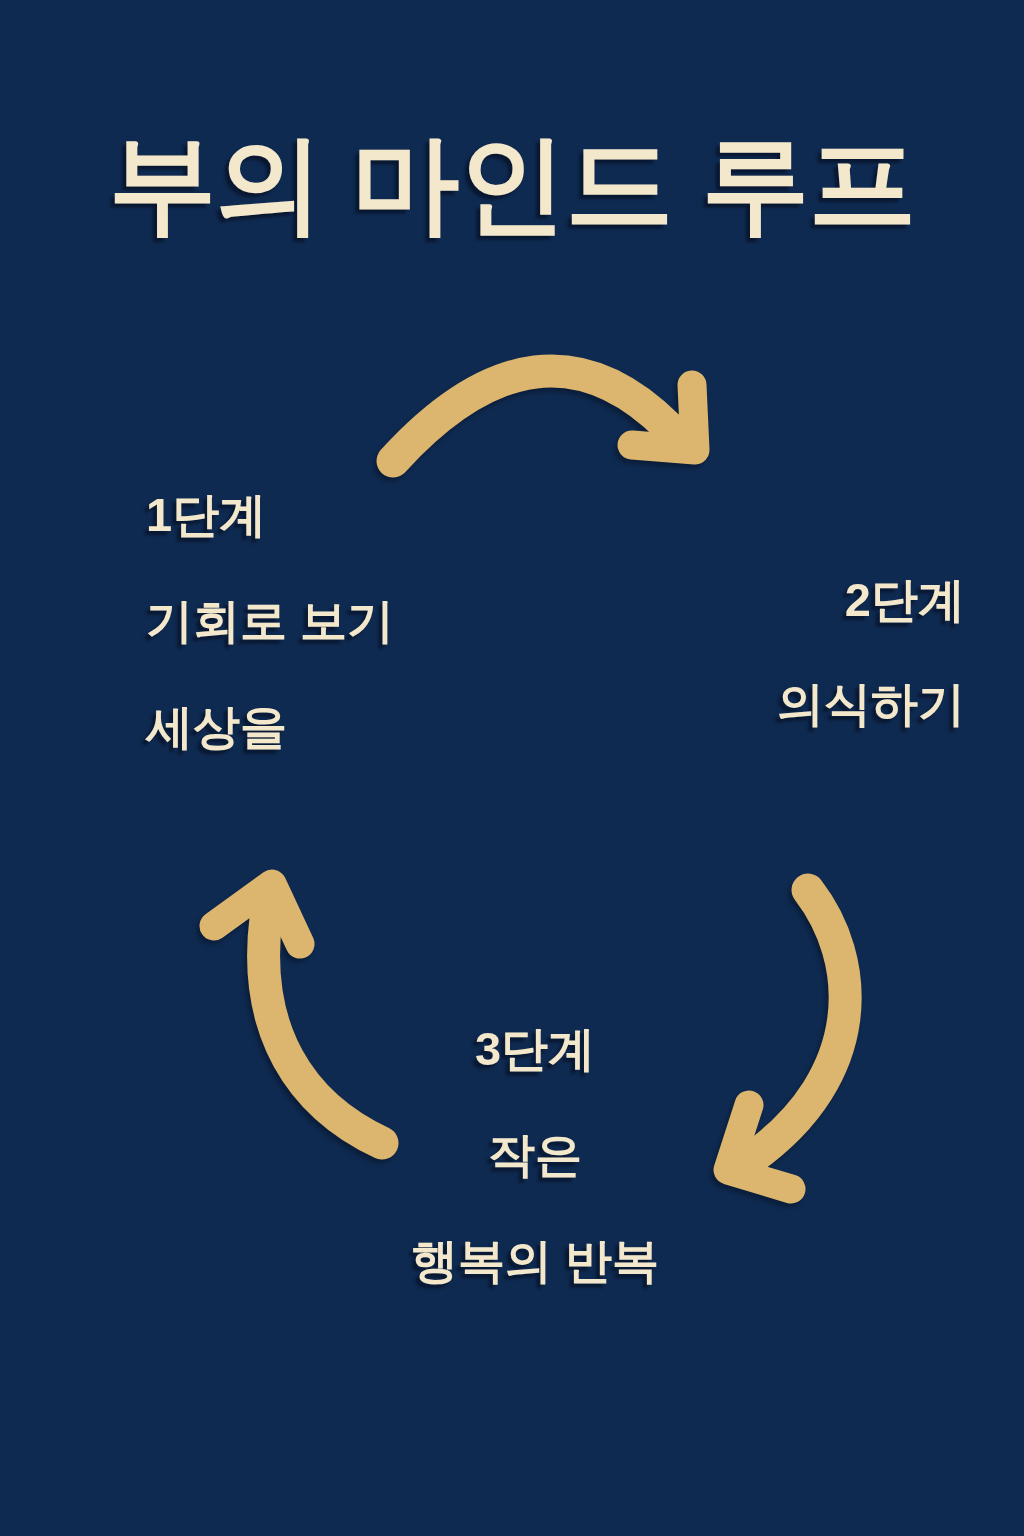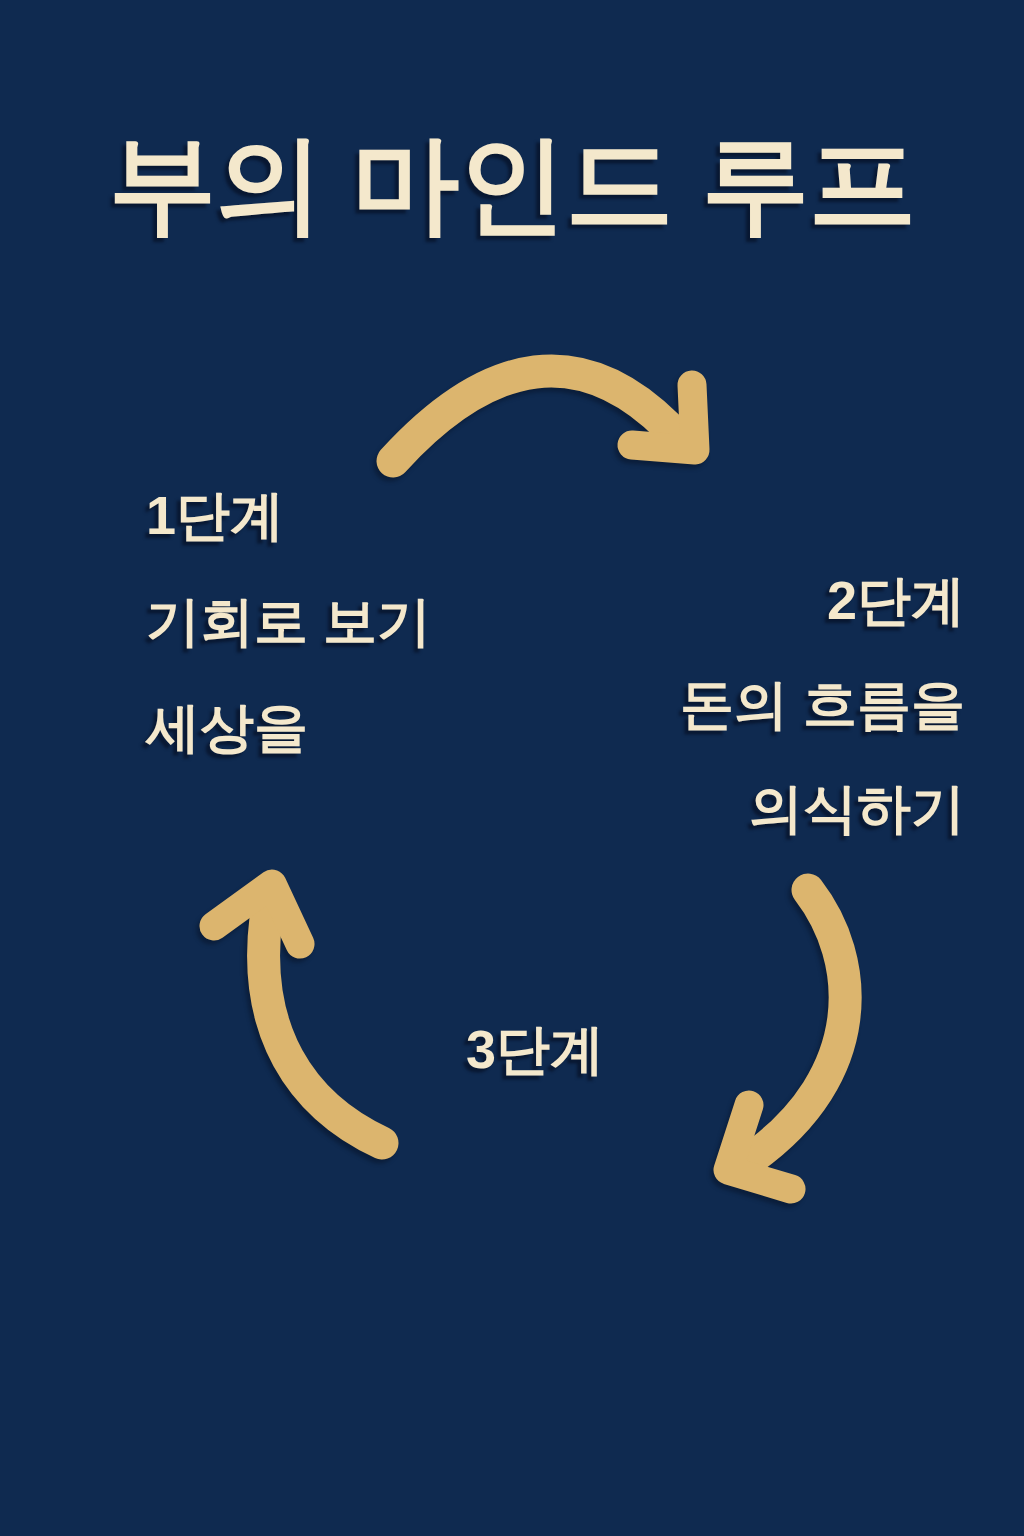--- a/index.html
+++ b/index.html
@@ -45,21 +45,21 @@
     fill: none;
     stroke: var(--color-arrow);
     stroke-linecap: round;
     stroke-linejoin: round;
   }
   .arrow-shaft { stroke-width: 33; }
   .arrow-head  { stroke-width: 29; }
   .stage {
     position: absolute;
     color: var(--color-text);
-    font-size: 54px;
+    font-size: 47px;
     font-weight: 700;
     line-height: 106px;
     text-shadow: -4px 4px 3px rgba(3, 10, 26, 0.55);
     white-space: nowrap;
   }
   .stage-1 { left: 146px; top: 462px; text-align: left; }
   .stage-2 { left: 565px; top: 548px; width: 400px; text-align: right; line-height: 104px; }
   .stage-3 { left: 335px; top: 996px; width: 400px; text-align: center; }
 </style>
 </head>
@@ -88,21 +88,22 @@
   </svg>
 
   <div class="stage stage-1">
     <div>1단계</div>
     <div>기회로 보기</div>
     <div>세상을</div>
   </div>
 
   <div class="stage stage-2">
     <div>2단계</div>
-    <div>돈의 흐름을</div>
     <div>의식하기</div>
   </div>
 
   <div class="stage stage-3">
     <div>3단계</div>
+    <div>작은</div>
+    <div>행복의 반복</div>
   </div>
 
 </div>
 
 </body></html>

